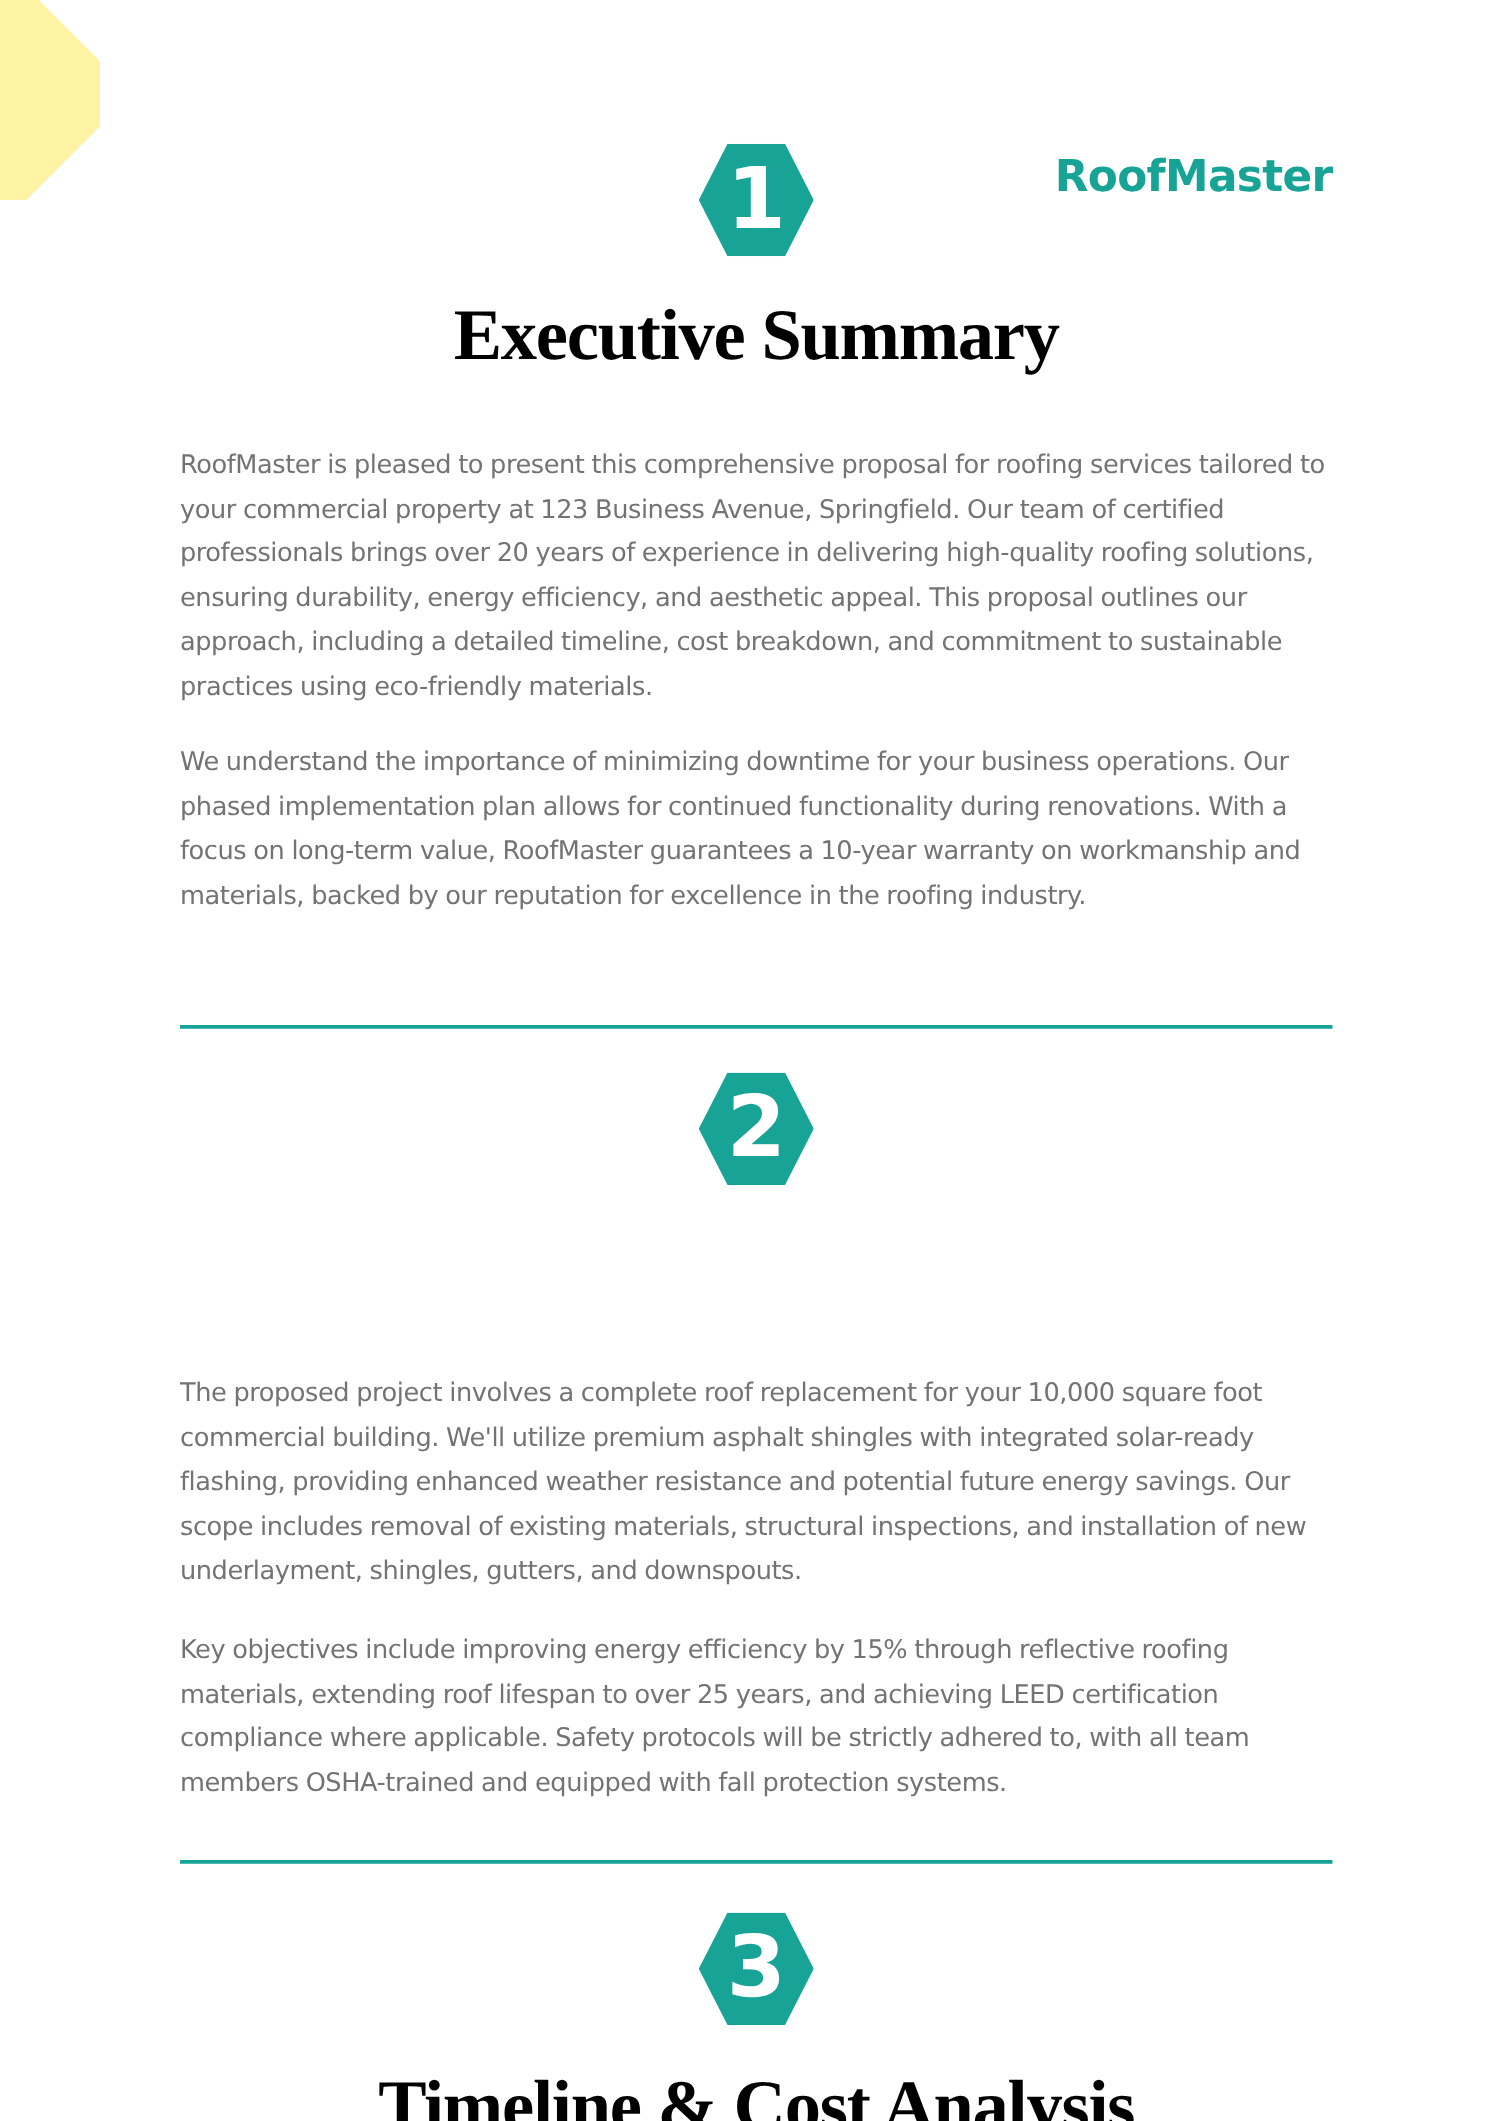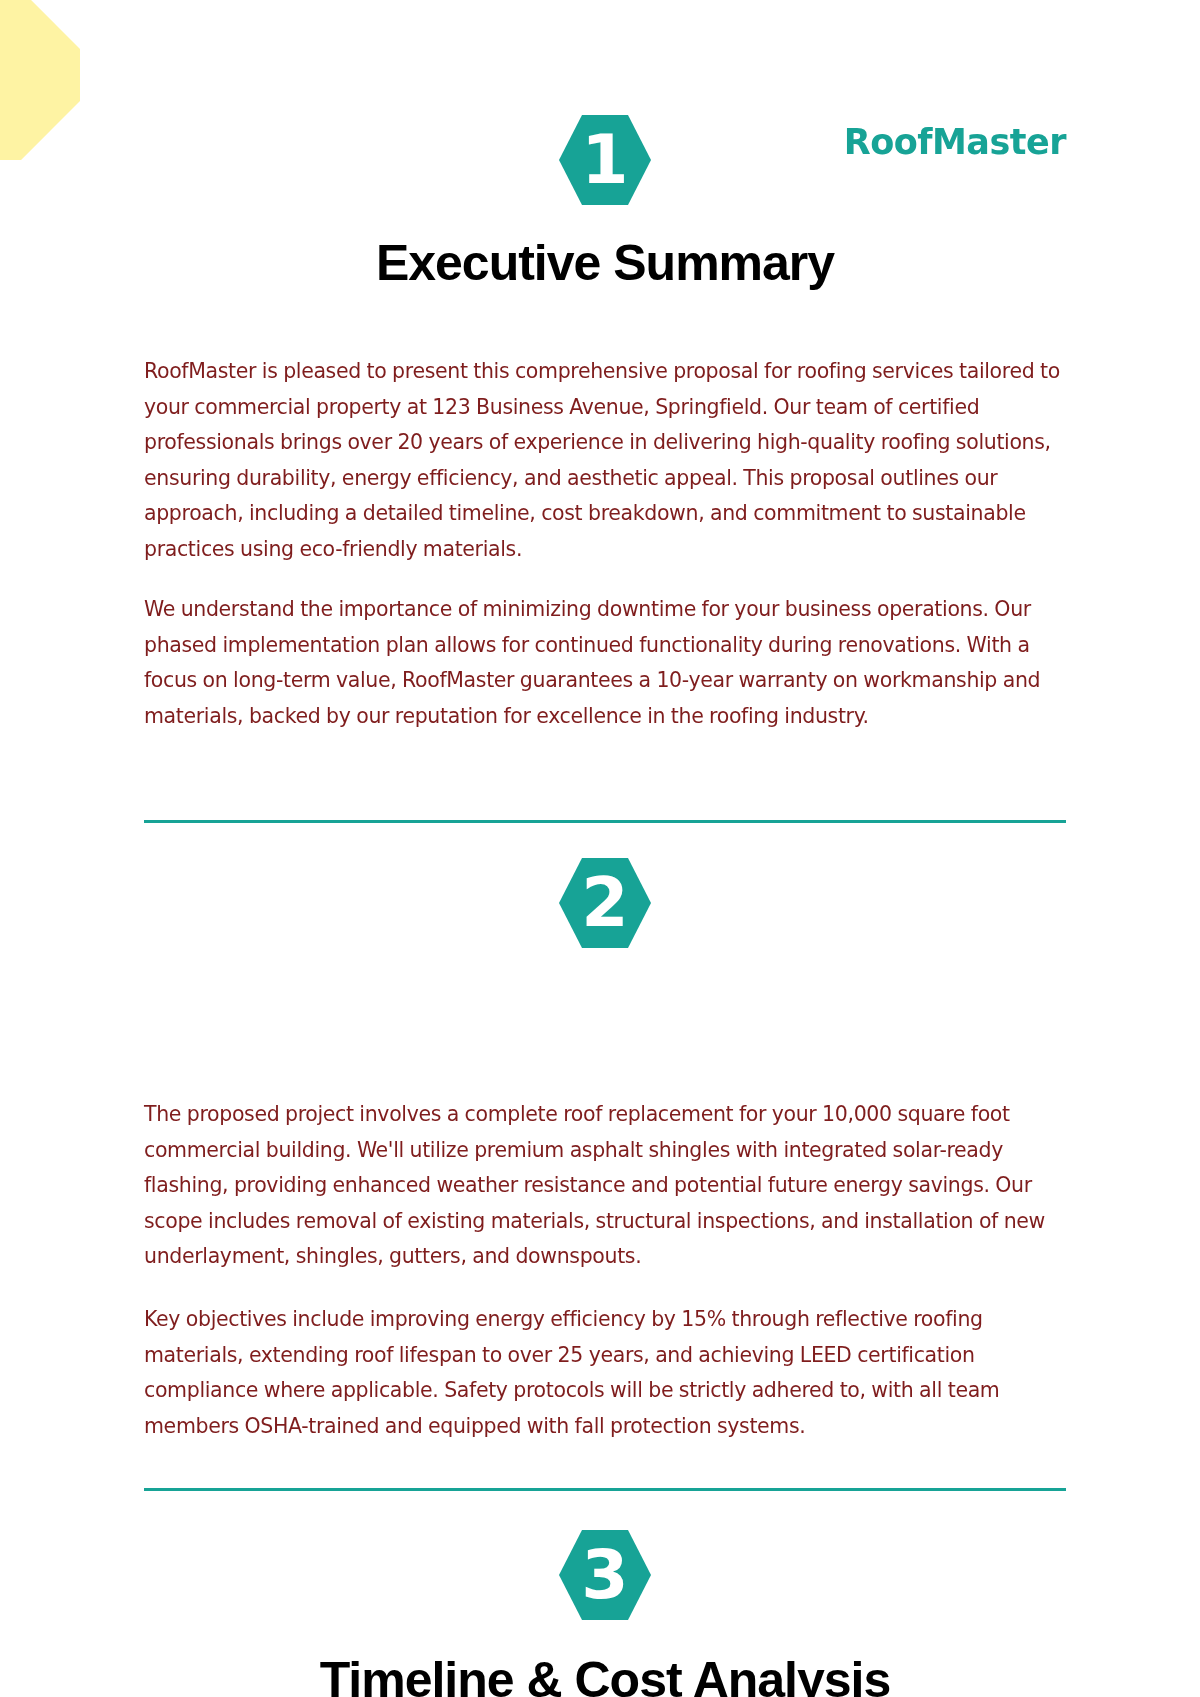--- a/index.html
+++ b/index.html
@@ -28,29 +28,29 @@
     .hex {
       width: 92px; height: 90px;
       margin: 0 auto;
       background: #17a396;
       clip-path: polygon(25% 0%, 75% 0%, 100% 50%, 75% 100%, 25% 100%, 0% 50%);
       display: flex; align-items: center; justify-content: center;
       color: #ffffff; font-weight: bold; font-size: 68px; line-height: 1;
       font-family: "DejaVu Sans", sans-serif;
     }
     .title {
-      font-family: Liberation Sans, sans-serif; font-weight: bold;
-      font-size: 50px; color: #000000; letter-spacing: -1px;
+      font-family: Liberation Serif, serif; font-weight: bold;
+      font-size: 58px; color: #000000; letter-spacing: -1px;
       line-height: 1.2;
     }
     .para {
       text-align: left;
       font-family: "DejaVu Sans", sans-serif;
       font-size: 20.5px; line-height: 35.5px;
-      color: #7f1d1d;
+      color: #737373;
       letter-spacing: -0.35px;
       word-spacing: -0.5px;
     }
     .divider { height: 3px; background: #17a396; width: 922px; }
   </style>
 </head>
 <body>
 
 <div class="corner-wrap">
   <div class="corner-deco"></div>

